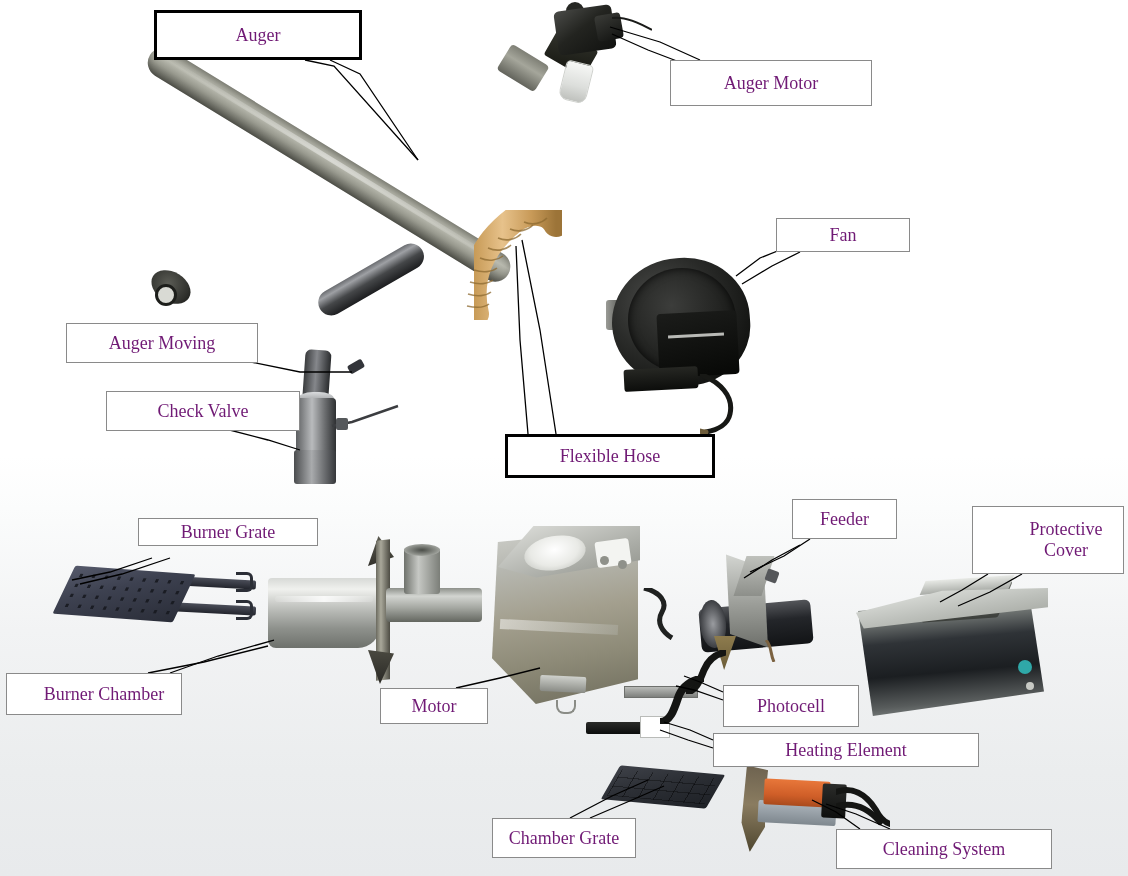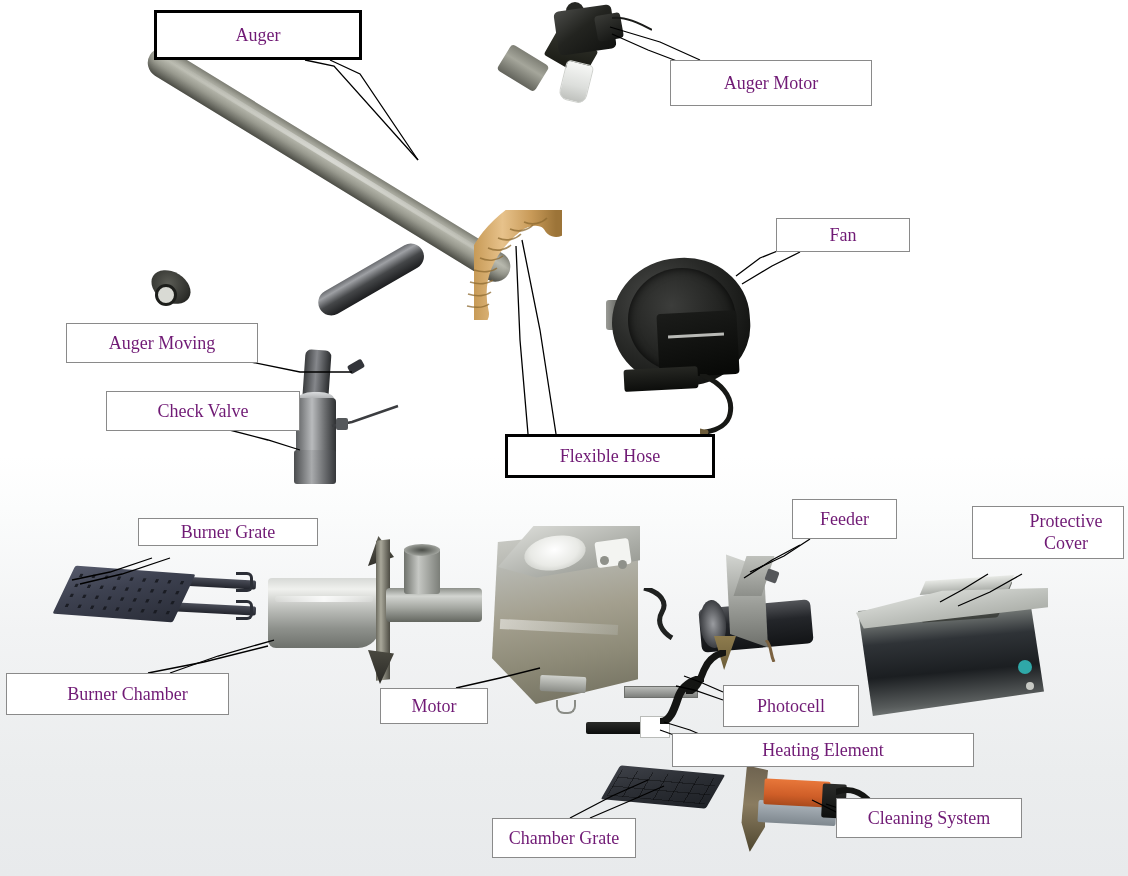--- a/index.html
+++ b/index.html
@@ -546,23 +546,23 @@
     </svg>
 
   <div id="labels-layer">
       <div class="label thick" id="label-auger" style="left: 154px; top: 10px; width: 208px; height: 50px;">Auger</div>
       <div class="label" id="label-auger-motor" style="left: 670px; top: 60px; width: 202px; height: 46px;">Auger Motor</div>
       <div class="label" id="label-fan" style="left: 776px; top: 218px; width: 134px; height: 34px;">Fan</div>
       <div class="label" id="label-auger-elbow" style="left: 66px; top: 323px; width: 192px; height: 40px;">Auger Moving</div>
       <div class="label" id="label-check-valve" style="left: 58px; top: 391px; width: 194px; height: 40px; margin-left: 48px;">Check Valve</div>
       <div class="label thick" id="label-flexible-hose" style="left: 505px; top: 434px; width: 210px; height: 44px;">Flexible Hose</div>
       <div class="label" id="label-feeder" style="left: 792px; top: 499px; width: 105px; height: 40px;">Feeder</div>
-      <div class="label two-line" id="label-protective-cover" style="left: 972px; top: 506px; width: 152px; height: 53px; padding-left: 36px;">Protective<br>Cover</div>
+      <div class="label two-line" id="label-protective-cover" style="left: 972px; top: 506px; width: 152px; height: 68px; padding-left: 36px;">Protective<br>Cover</div>
       <div class="label" id="label-burner-grate" style="left: 138px; top: 518px; width: 180px; height: 28px;">Burner Grate</div>
-      <div class="label" id="label-burner-chamber" style="left: 6px; top: 673px; width: 223px; height: 42px; padding-left: 20px;">Burner Chamber</div>
+      <div class="label" id="label-burner-chamber" style="left: 6px; top: 673px; width: 176px; height: 42px; padding-left: 20px;">Burner Chamber</div>
       <div class="label" id="label-body" style="left: 380px; top: 688px; width: 108px; height: 36px;">Motor</div>
       <div class="label" id="label-photocell" style="left: 723px; top: 685px; width: 136px; height: 42px;">Photocell</div>
-      <div class="label" id="label-heating-element" style="left: 672px; top: 733px; width: 302px; height: 34px; font-family: Liberation Serif, serif;">Heating Element</div>
+      <div class="label" id="label-heating-element" style="left: 713px; top: 733px; width: 266px; height: 34px; font-family: Liberation Serif, serif;">Heating Element</div>
       <div class="label" id="label-moving-grate" style="left: 492px; top: 818px; width: 144px; height: 40px;">Chamber Grate</div>
-      <div class="label" id="label-cleaning-system" style="left: 836px; top: 798px; width: 186px; height: 40px; text-align: right;">Cleaning System</div>
+      <div class="label" id="label-cleaning-system" style="left: 836px; top: 829px; width: 216px; height: 40px; text-align: right;">Cleaning System</div>
     </div>
 
 </div>
 
 </body></html>

